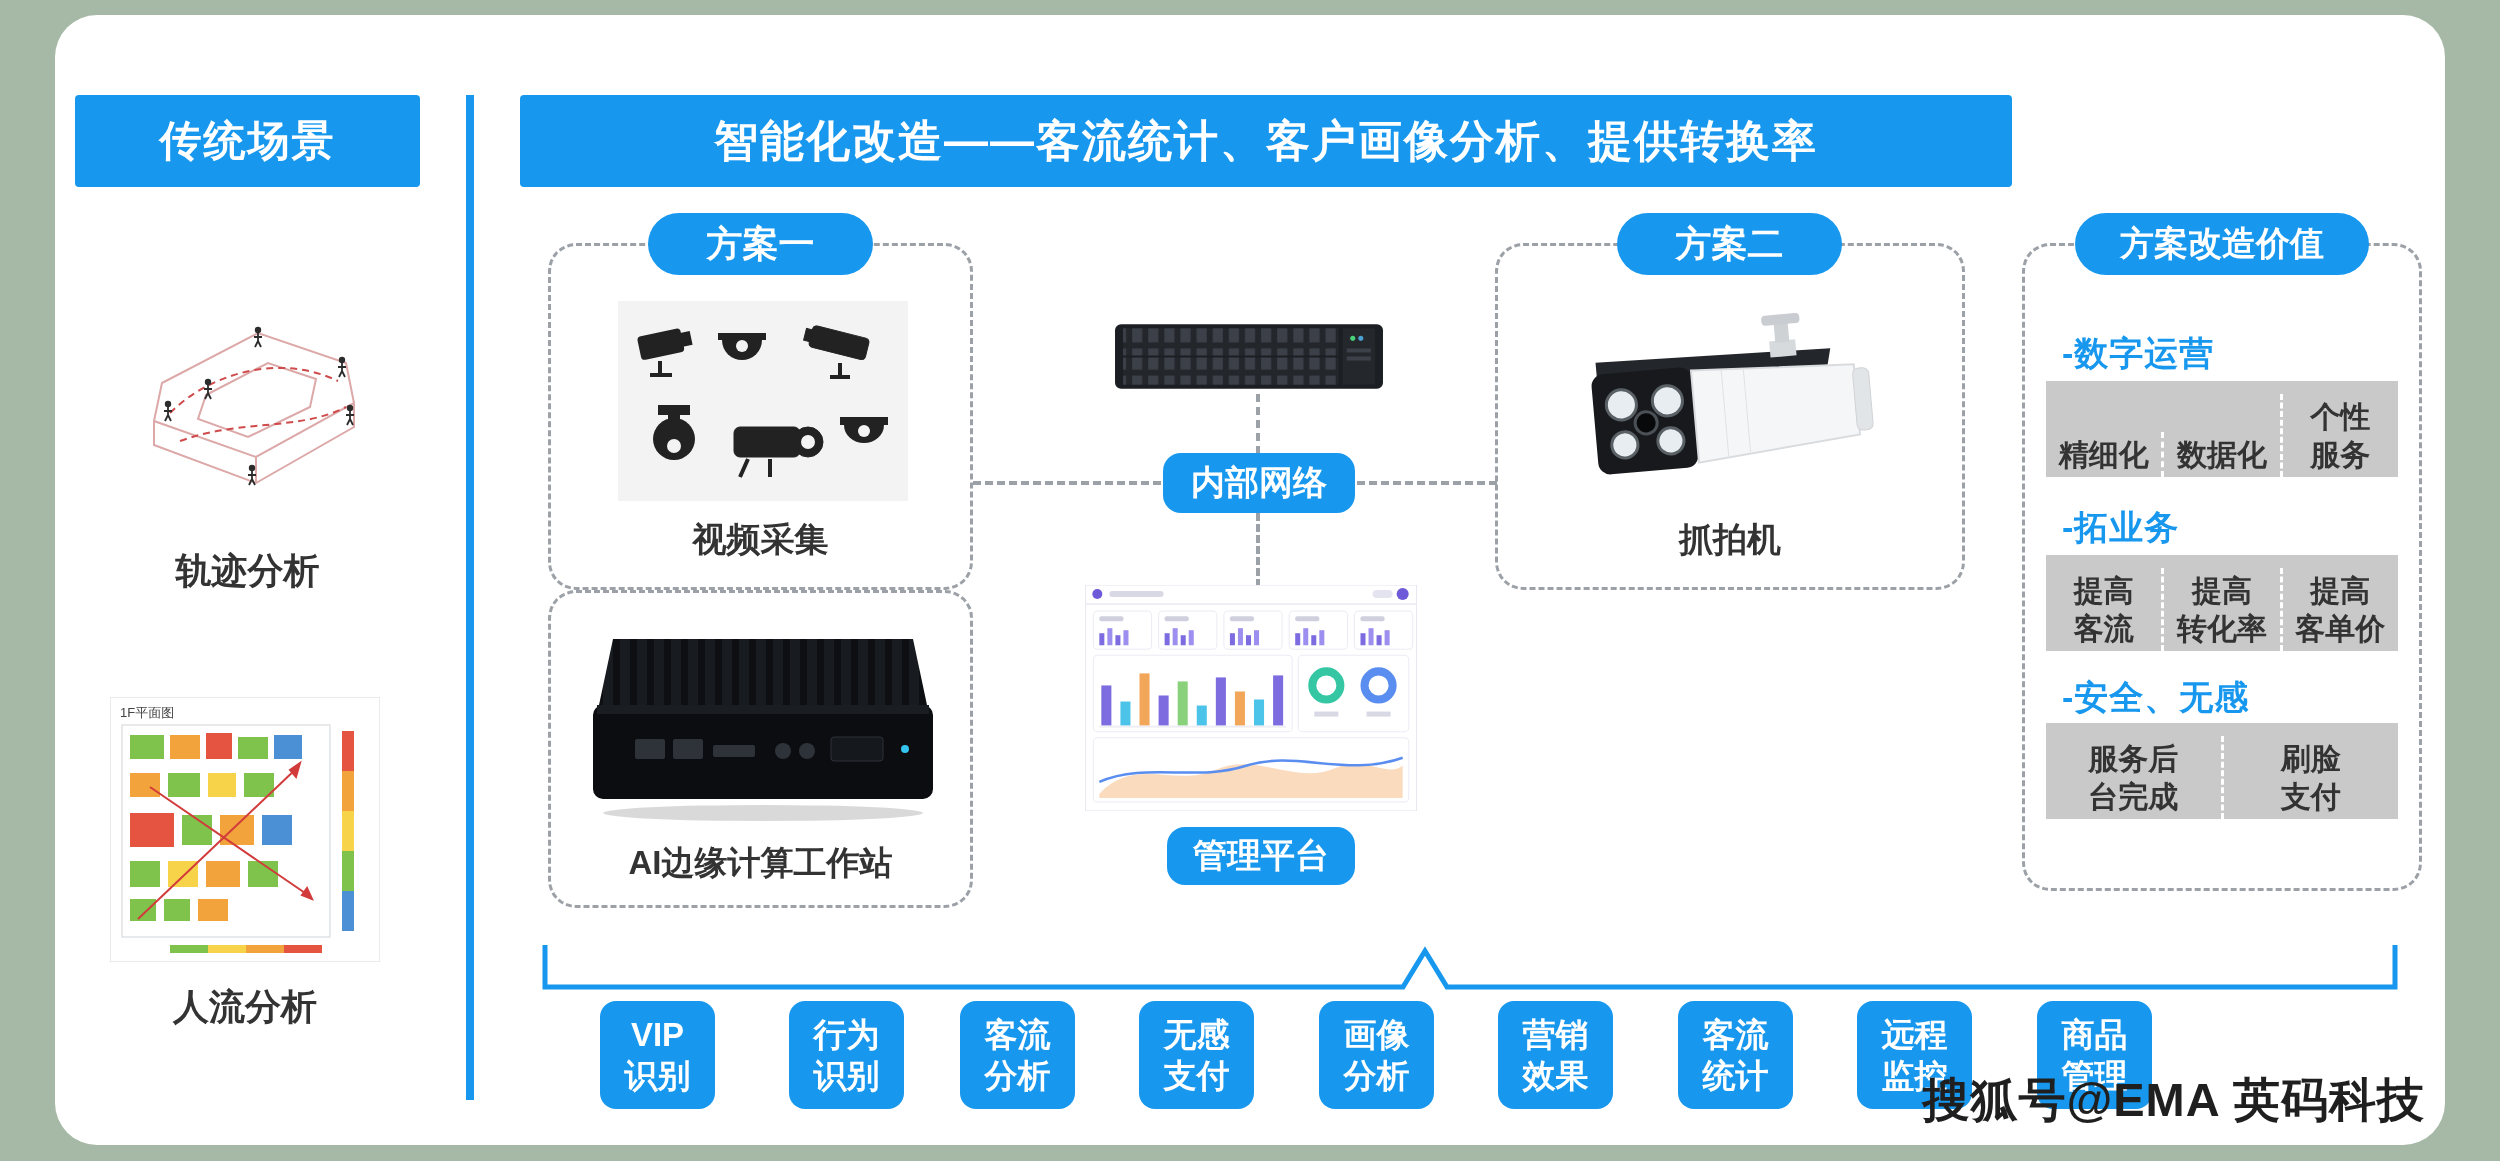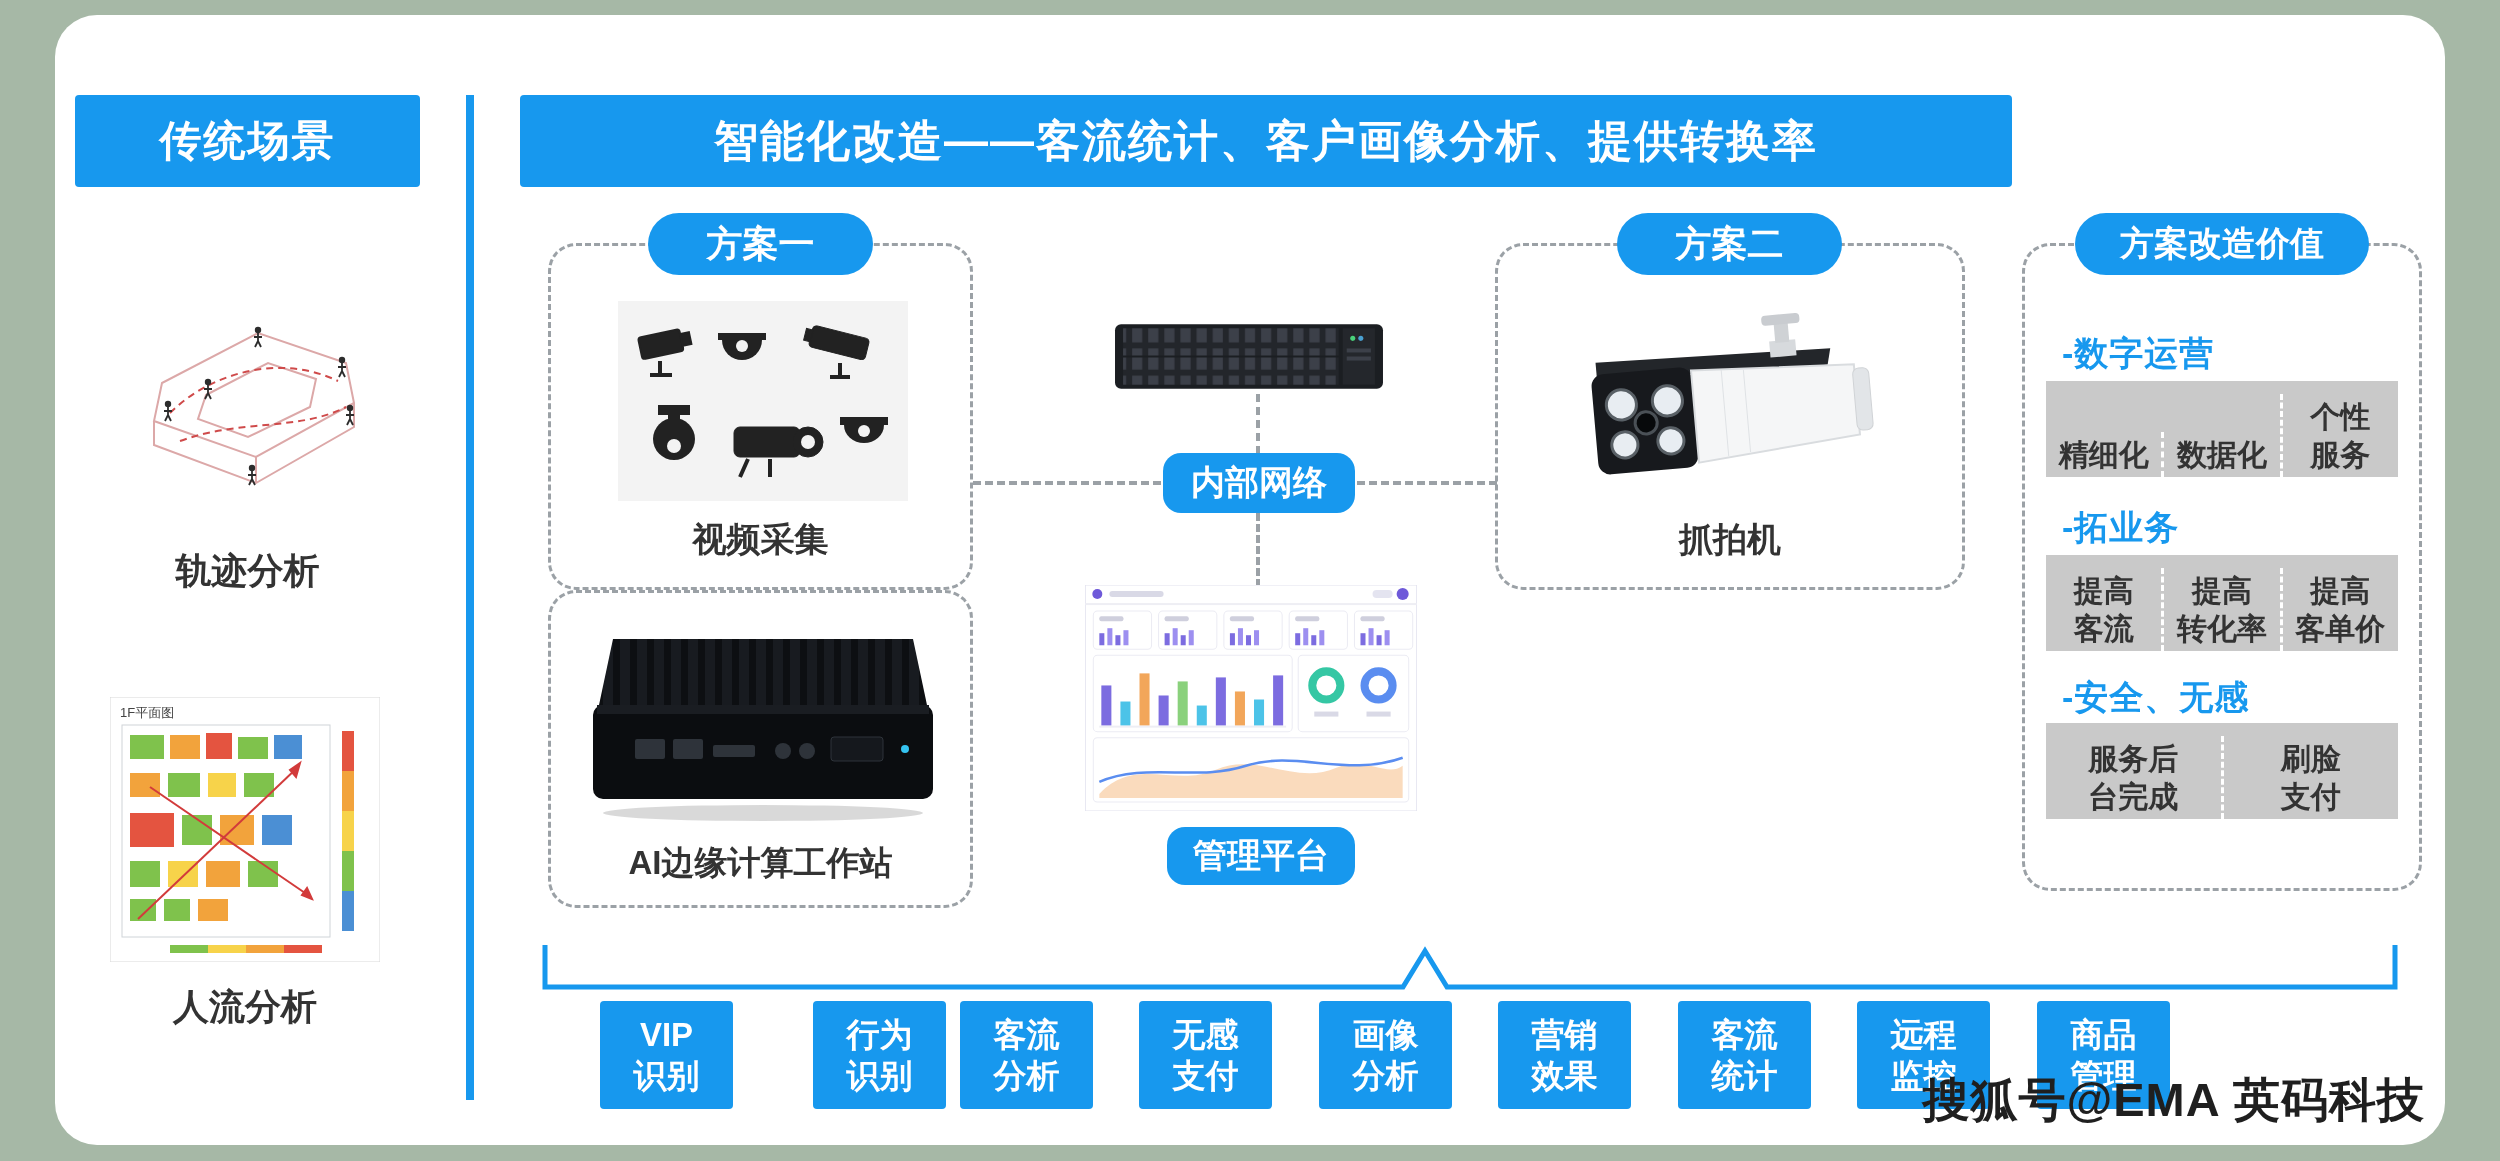--- a/index.html
+++ b/index.html
@@ -12,21 +12,21 @@
   .hdr{background:var(--blue);color:#fff;font-weight:bold;display:flex;align-items:center;justify-content:center;border-radius:4px;letter-spacing:2px}
   .pill{background:var(--blue);color:#fff;font-weight:bold;border-radius:34px;display:flex;align-items:center;justify-content:center;font-size:36px;z-index:3}
   .tag{background:var(--blue);color:#fff;font-weight:bold;border-radius:18px;display:flex;align-items:center;justify-content:center;font-size:34px;z-index:3}
   .dashed-box{border:3px dashed var(--dash);border-radius:28px}
   .lbl{font-weight:bold;color:var(--ink);text-align:center}
   .sec-title{color:var(--blue);font-weight:bold;font-size:34px;letter-spacing:1px}
   .vbox{background:var(--gray);display:flex;align-items:flex-end}
   .vcell{flex:1;display:flex;align-items:center;justify-content:center;text-align:center;
          font-size:30px;font-weight:600;color:var(--ink);white-space:pre-line;line-height:1.25;padding:4px}
   .vcell + .vcell{border-left:3px dashed #fff}
-  .chip{position:absolute;width:133px;height:108px;background:var(--blue);color:#fff;border-radius:4px;
+  .chip{position:absolute;width:115px;height:108px;background:var(--blue);color:#fff;border-radius:16px;
         display:flex;align-items:center;justify-content:center;text-align:center;
         font-size:33px;font-weight:bold;line-height:1.25;white-space:pre-line}
   .hline{border-top:4px dashed var(--dash);height:0}
   .vline{border-left:4px dashed var(--dash);width:0}
   .vdiv{background:var(--blue)}
   .watermark{font-size:47px;font-weight:bold;color:#1f1f1f;z-index:5;letter-spacing:1px}
   svg{display:block}
 </style>
 </head>
 <body>
@@ -317,21 +317,21 @@
       <div class="vcell">刷脸
 支付</div>
     </div>
 
     <svg class="abs" style="left:480px;top:922px" width="1880" height="70" viewBox="0 0 1880 70">
       <polyline points="10,8 10,50 868,50 890,14 912,50 1860,50 1860,8" fill="none" stroke="#1798ee" stroke-width="5"></polyline>
     </svg>
 
     <div class="chip" style="left:545px;top:986px">VIP
 识别</div>
-    <div class="chip" style="left:758px;top:986px">行为
+    <div class="chip" style="left:734px;top:986px">行为
 识别</div>
     <div class="chip" style="left:905px;top:986px">客流
 分析</div>
     <div class="chip" style="left:1084px;top:986px">无感
 支付</div>
     <div class="chip" style="left:1264px;top:986px">画像
 分析</div>
     <div class="chip" style="left:1443px;top:986px">营销
 效果</div>
     <div class="chip" style="left:1623px;top:986px">客流

